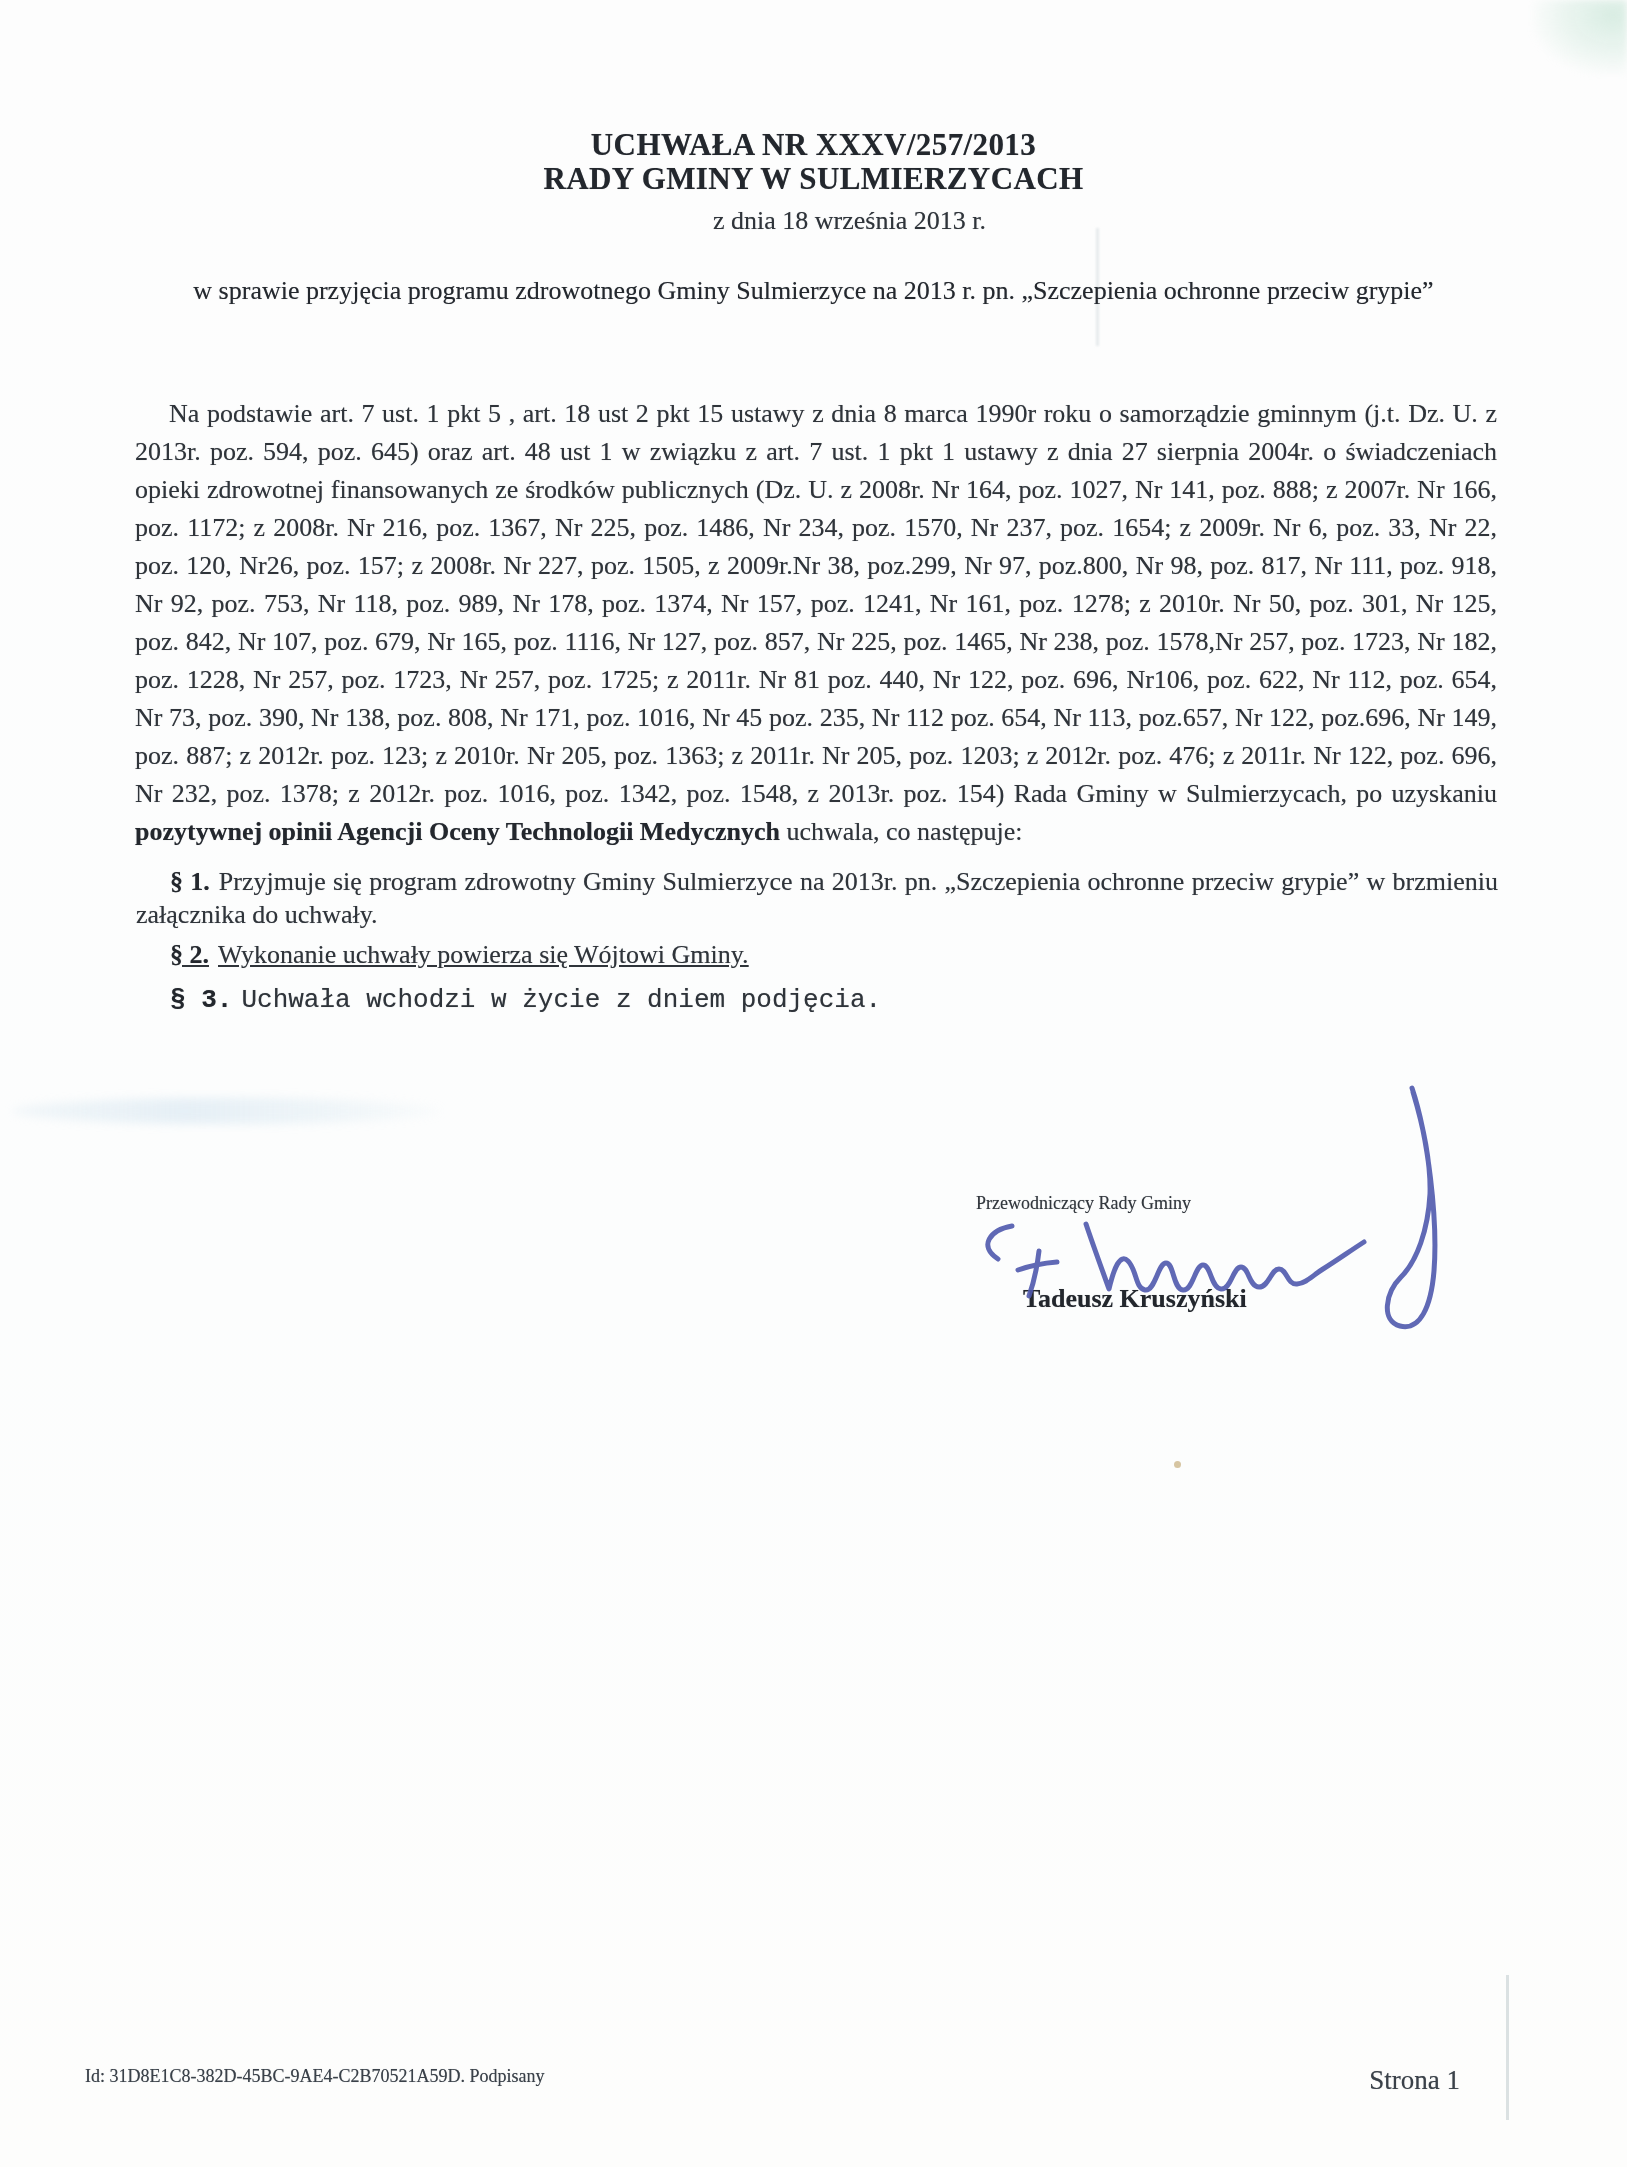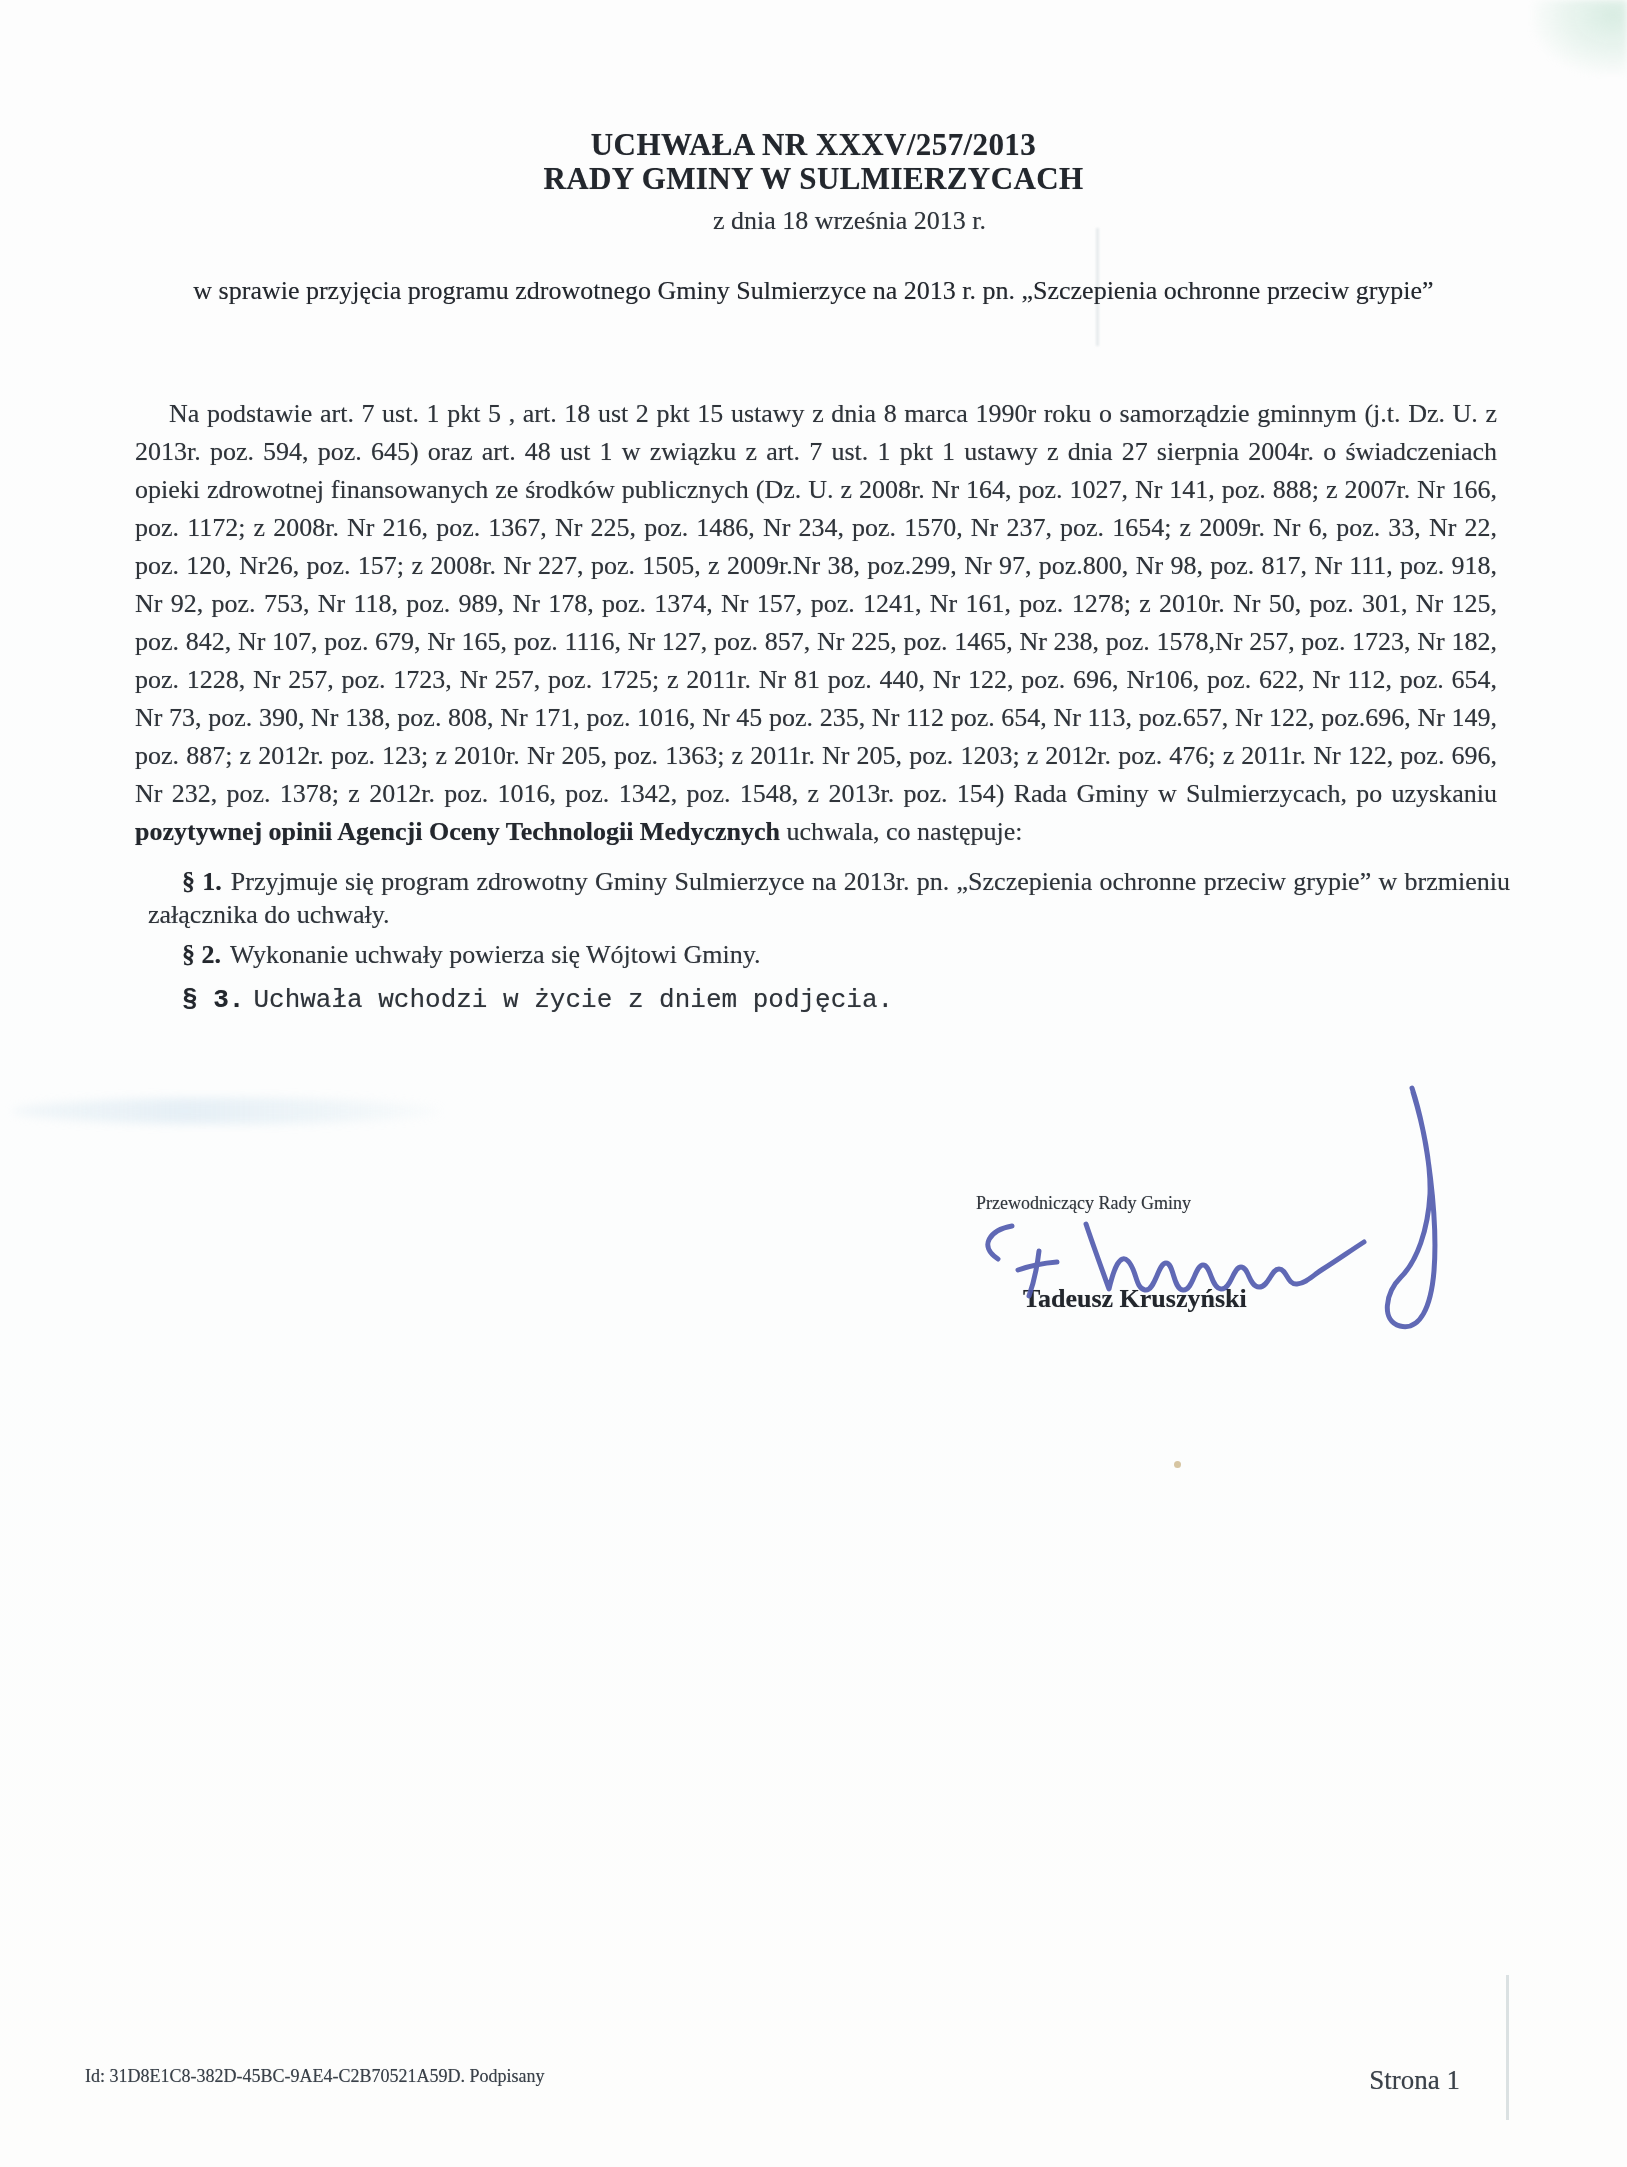--- a/index.html
+++ b/index.html
@@ -66,31 +66,31 @@
     line-height: 38px;
     text-align: justify;
     text-indent: 34px;
     margin: 0;
     color: #2f343a;
   }
   .preamble b { color: #23272d; }
 
   .section {
     position: absolute;
-    left: 148px;
+    left: 136px;
     width: 1362px;
     font-size: 26px;
     line-height: 33px;
     text-indent: 34px;
     margin: 0;
     color: #2f343a;
   }
   .section.justified { text-align: justify; }
   #section-1 { top: 865px; }
-  #section-2 { top: 938px; }
+  #section-2 { top: 938px; text-decoration: underline; }
   #section-3 { top: 984px; font-family: Liberation Mono, monospace; }
   .sec-marker {
     font-weight: bold;
     color: #23272d;
     padding-right: 9px;
   }
 
   
   .sig-role {
     position: absolute;

